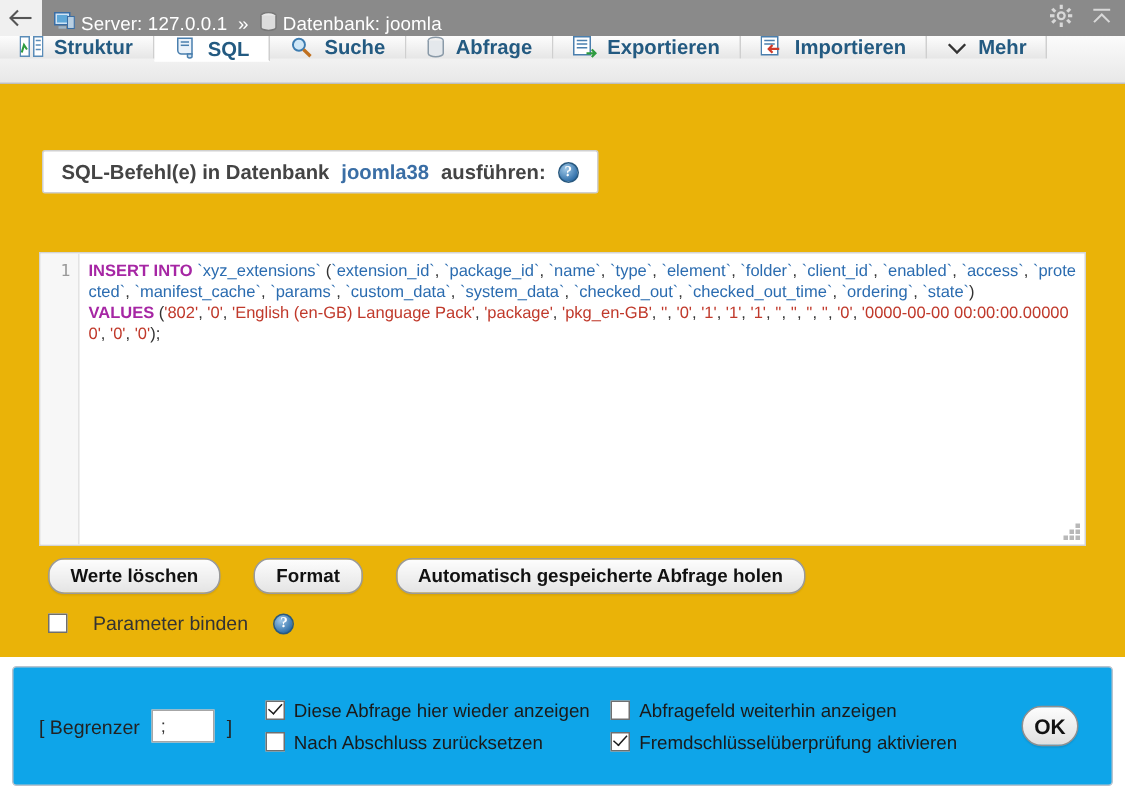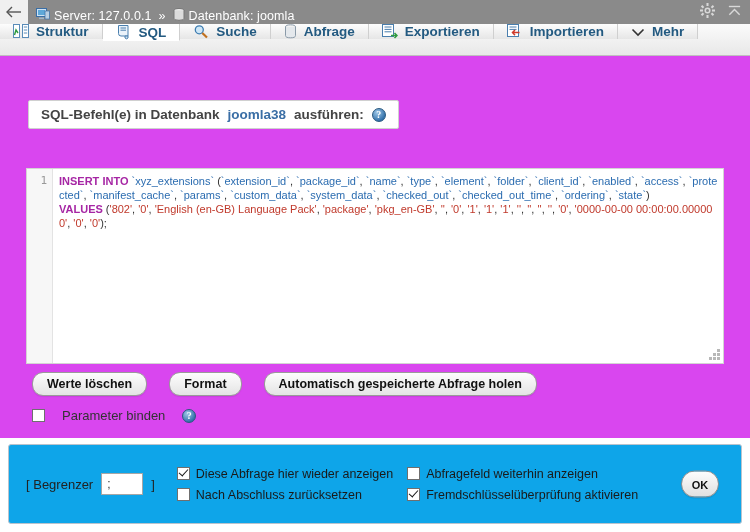--- a/index.html
+++ b/index.html
@@ -64,21 +64,21 @@
     background: #ffffff;
     border-bottom: 1px solid #ffffff;
     margin-bottom: -1px;
     color: #235a81;
   }
   .tab .ticon { display: flex; align-items: center; }
   .tabfill { flex: 1; border-right: none; background: linear-gradient(#fdfdfd,#e6e6e6); }
 
   
   #body {
-    background: #d946ef;
+    background: #eab308;
     height: 406px;
     position: relative;
     padding: 16px;
   }
 
   
   #legendbox {
     position: absolute;
     left: 28px; top: 44px;
     background: #ffffff;
@@ -254,21 +254,21 @@
   .opt { display: flex; align-items: center; gap: 6px; font-size: 12.5px; color: #1a1a1a; white-space: nowrap; cursor: pointer;}
   #okbtn {
     position: absolute;
     right: 22px; top: 50%;
     transform: translateY(-50%);
     background: linear-gradient(#fdfdfd, #e0e0e0);
     border: 1px solid #8f8f8f;
     border-radius: 14px;
     width: 38px; height: 27px;
     display: flex; align-items: center; justify-content: center;
-    font-size: 11px; font-weight: bold; color: #111;
+    font-size: 14px; font-weight: bold; color: #111;
     cursor: pointer;
     box-shadow: 0 1px 1px rgba(0,0,0,.1);
   }
 </style>
 </head>
 <body>
 
 <div id="serverbar">
   <div class="backcell">
     <svg width="16" height="12" viewBox="0 0 16 12">

